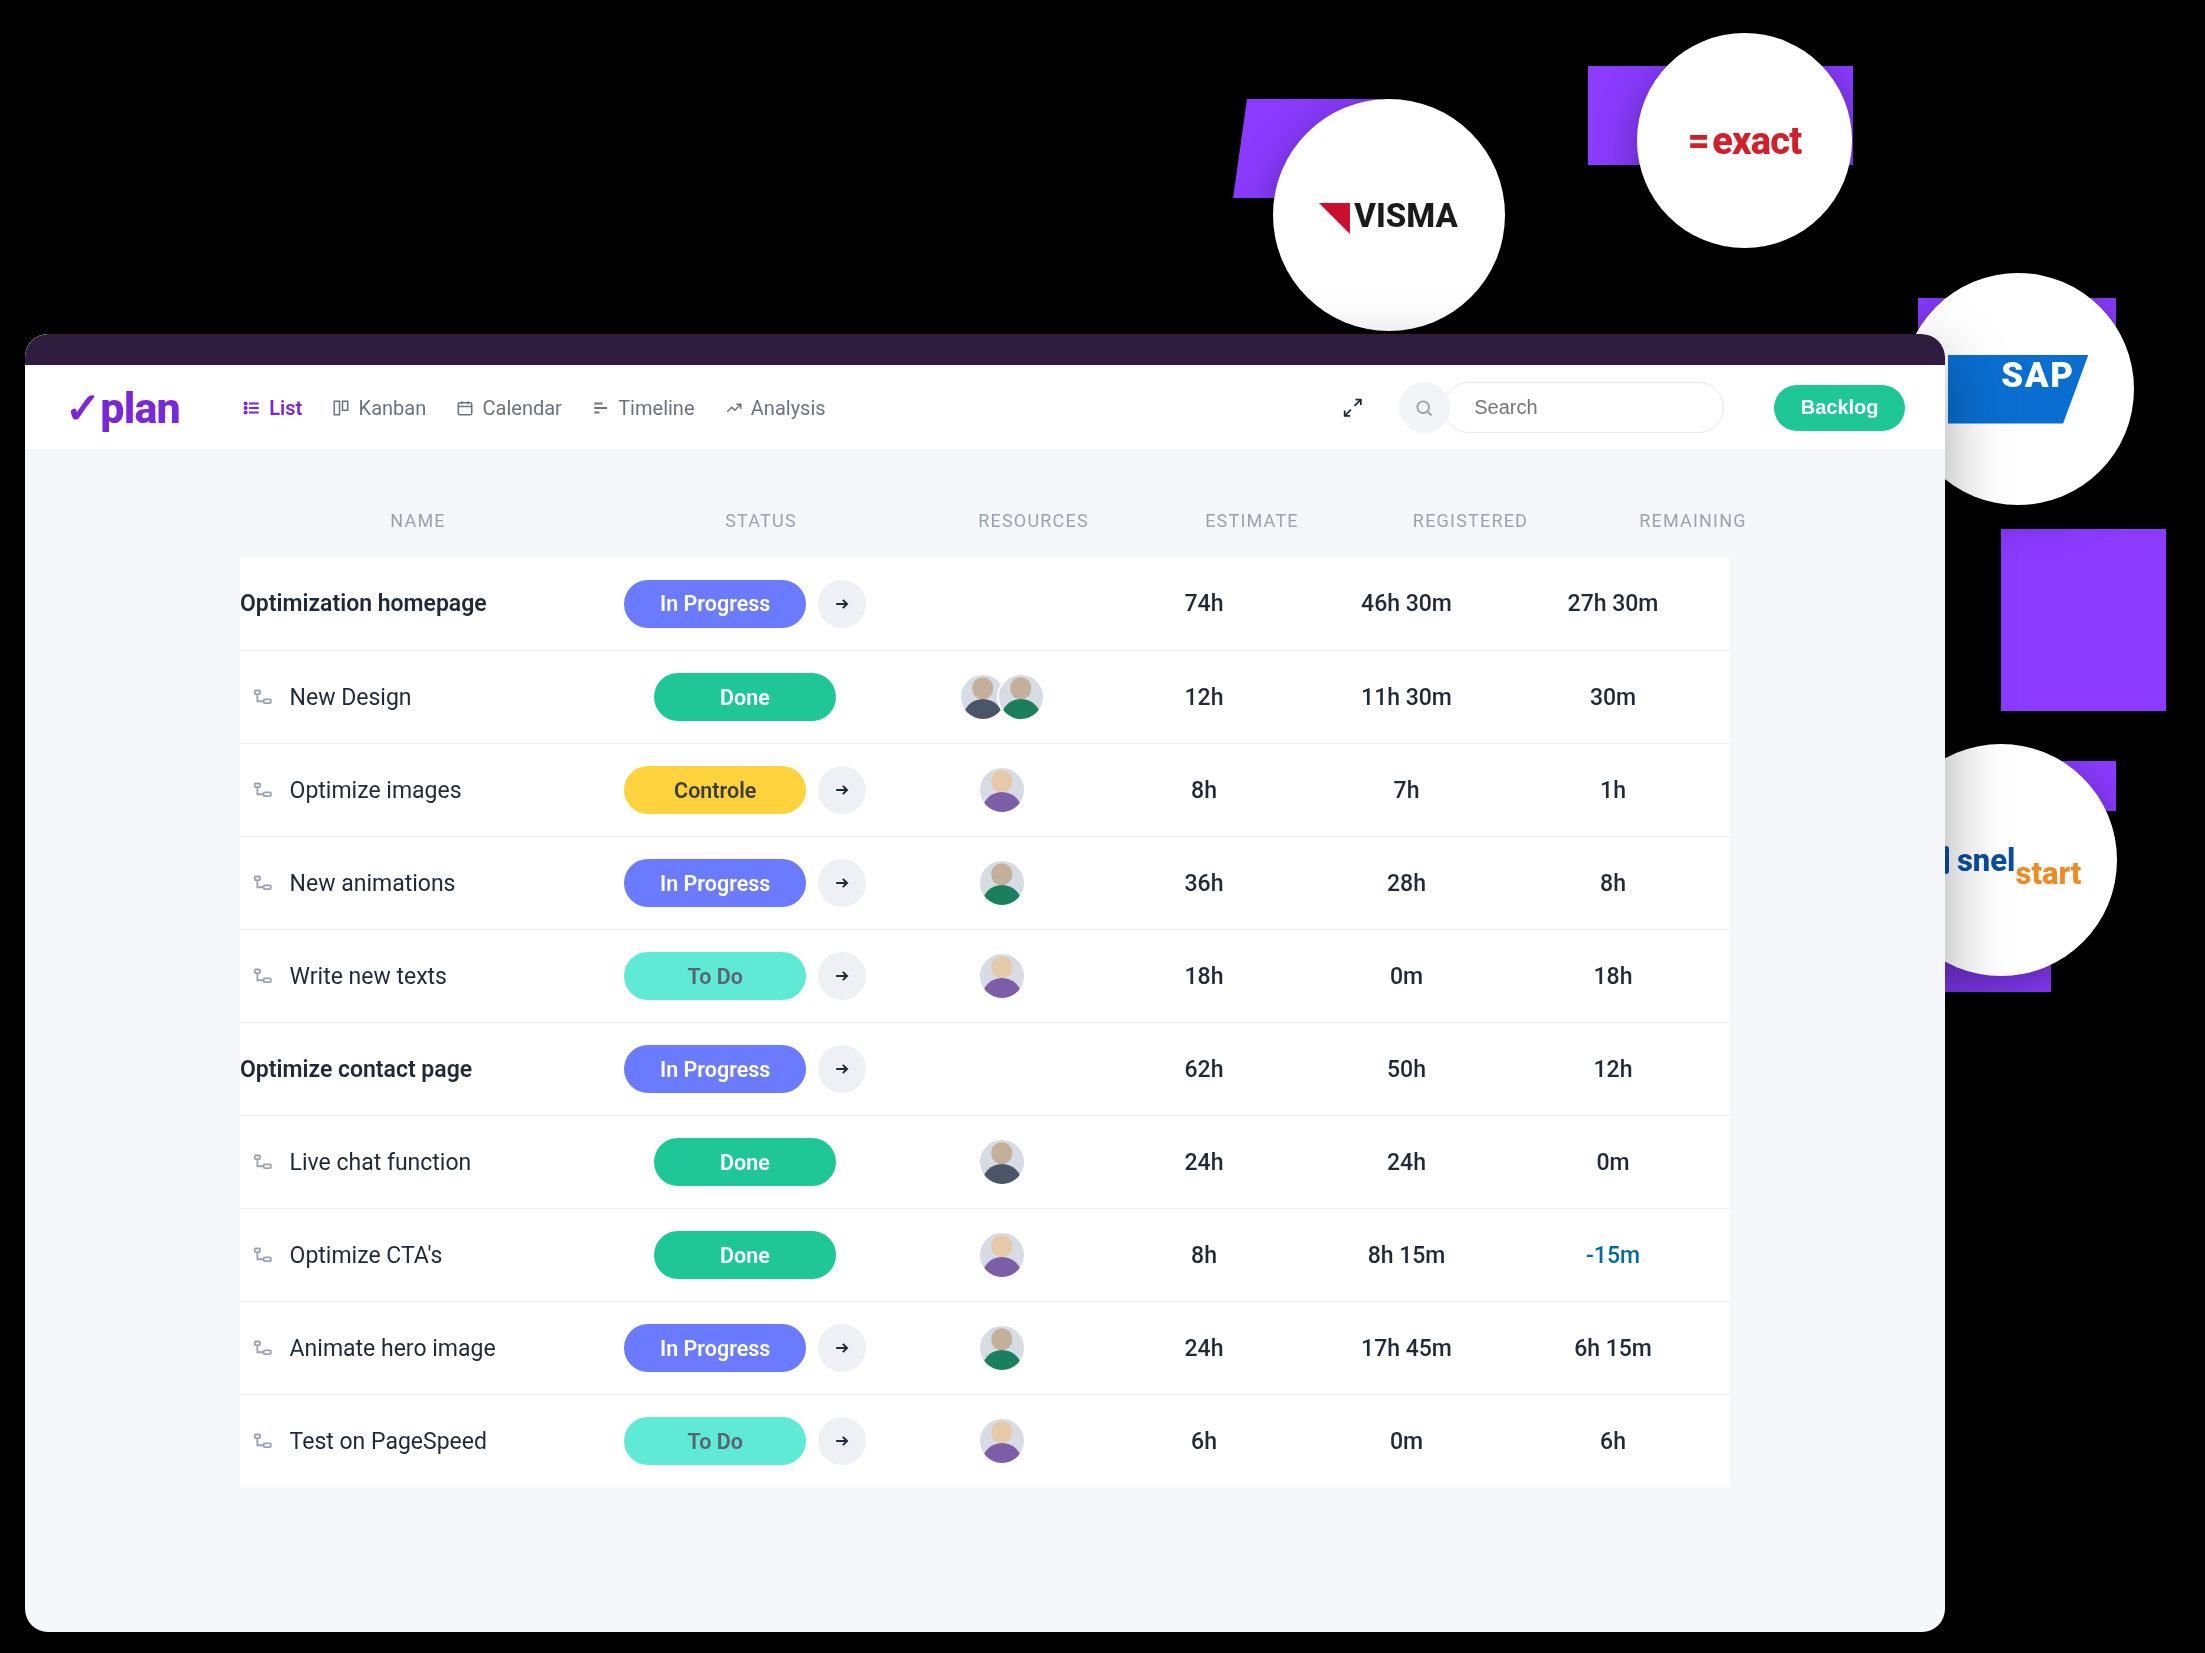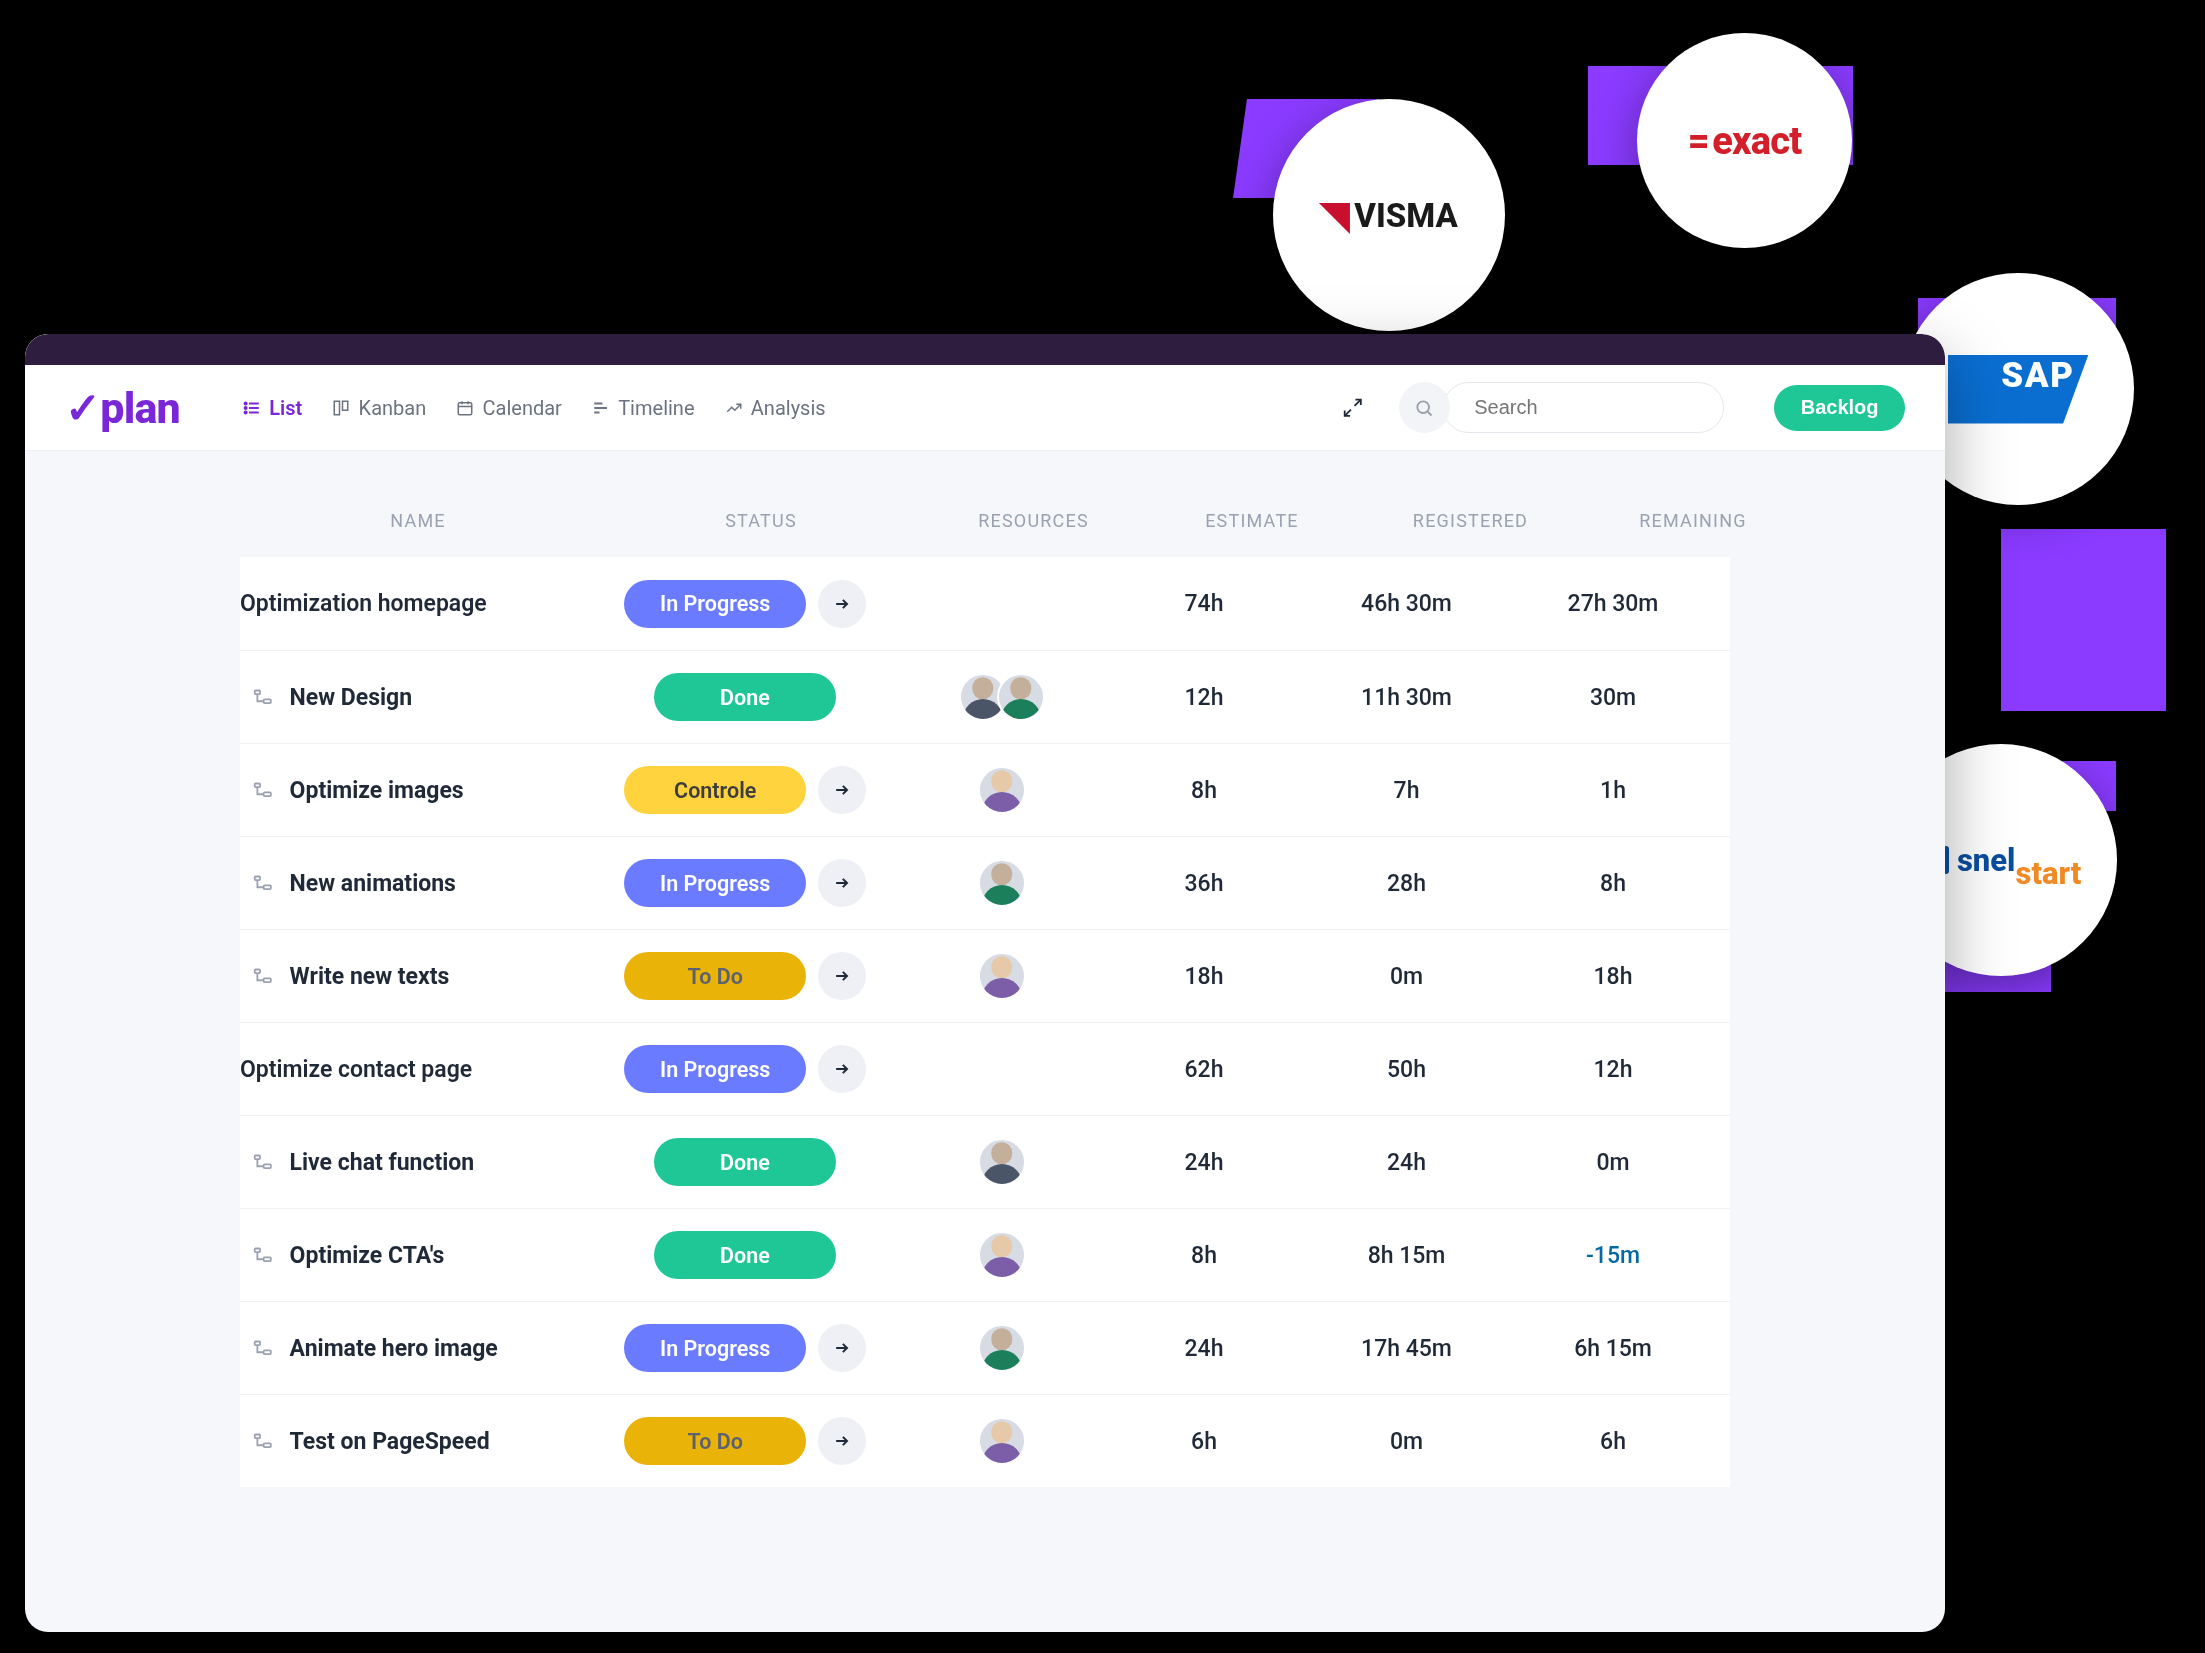--- a/index.html
+++ b/index.html
@@ -111,31 +111,31 @@
     grid-template-columns: 356px 298px 215px 190px 215px 198px;
     align-items:center;
     height: 93px;
     background:#fff;
     border-top:0.8px solid #eef0f4;
   }
   .row:first-of-type { border-top: none; }
   .cell-name {
     display:flex; align-items:center; gap:16.5px;
     padding-left: 11.6px;
-    font-size:23px; color:#1f2937; font-weight:700;
+    font-size:23px; color:#1f2937; font-weight:400;
   }
   .cell-name.parent { font-weight:600; padding-left: 0; }
   .sub-ic { width:21.5px; height:21.5px; color:#9aa2b1; flex:none; }
   .cell-status { display:flex; align-items:center; justify-content:center; gap:11.6px; }
   .status-pill {
     height:48px; min-width:182px; padding:0 28px;
     border-radius:26.5px; display:flex; align-items:center; justify-content:center;
     font-size:21.5px; font-weight:600; color:#fff;
   }
-  .status-pill.todo   { background:#eab308; color:#5b6170; }
+  .status-pill.todo   { background:#5eead4; color:#5b6170; }
   .status-pill.progress{ background:#6a7bff; }
   .status-pill.done   { background:#1fc796; }
   .status-pill.control{ background:#ffd33d; color:#3d3d3d; }
   .arrow-btn {
     width:48px; height:48px; border-radius:50%; background:#eef0f5;
     display:flex; align-items:center; justify-content:center; color:#1f2937;
     cursor:pointer;
   }
   .cell-res { display:flex; align-items:center; justify-content:center; }
   .avatars { display:flex; }

